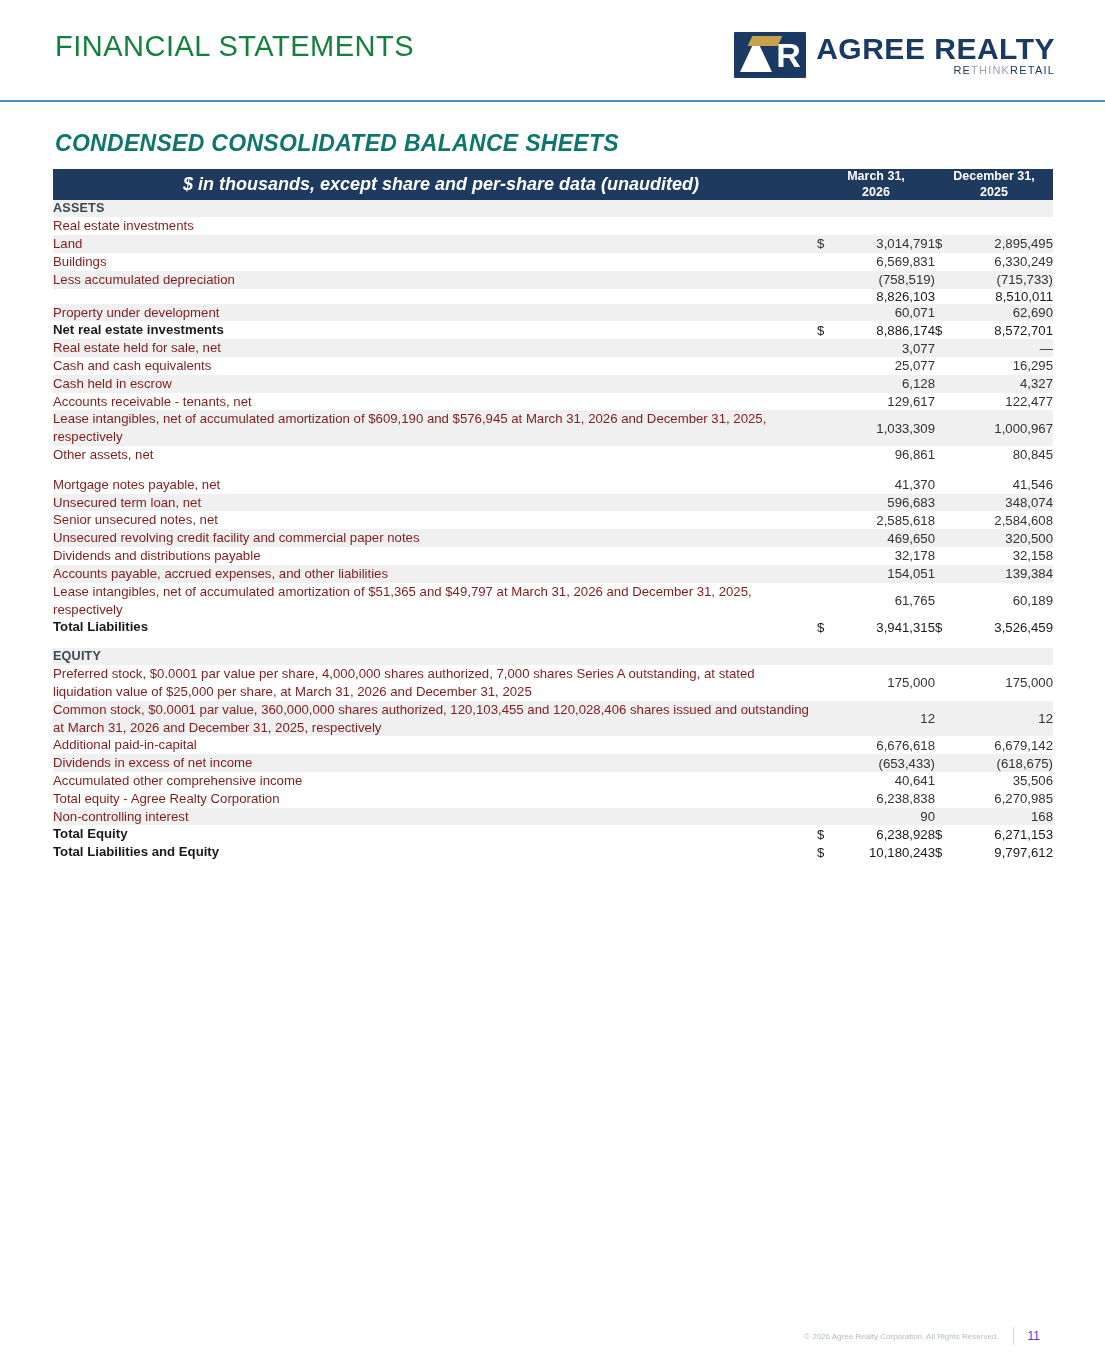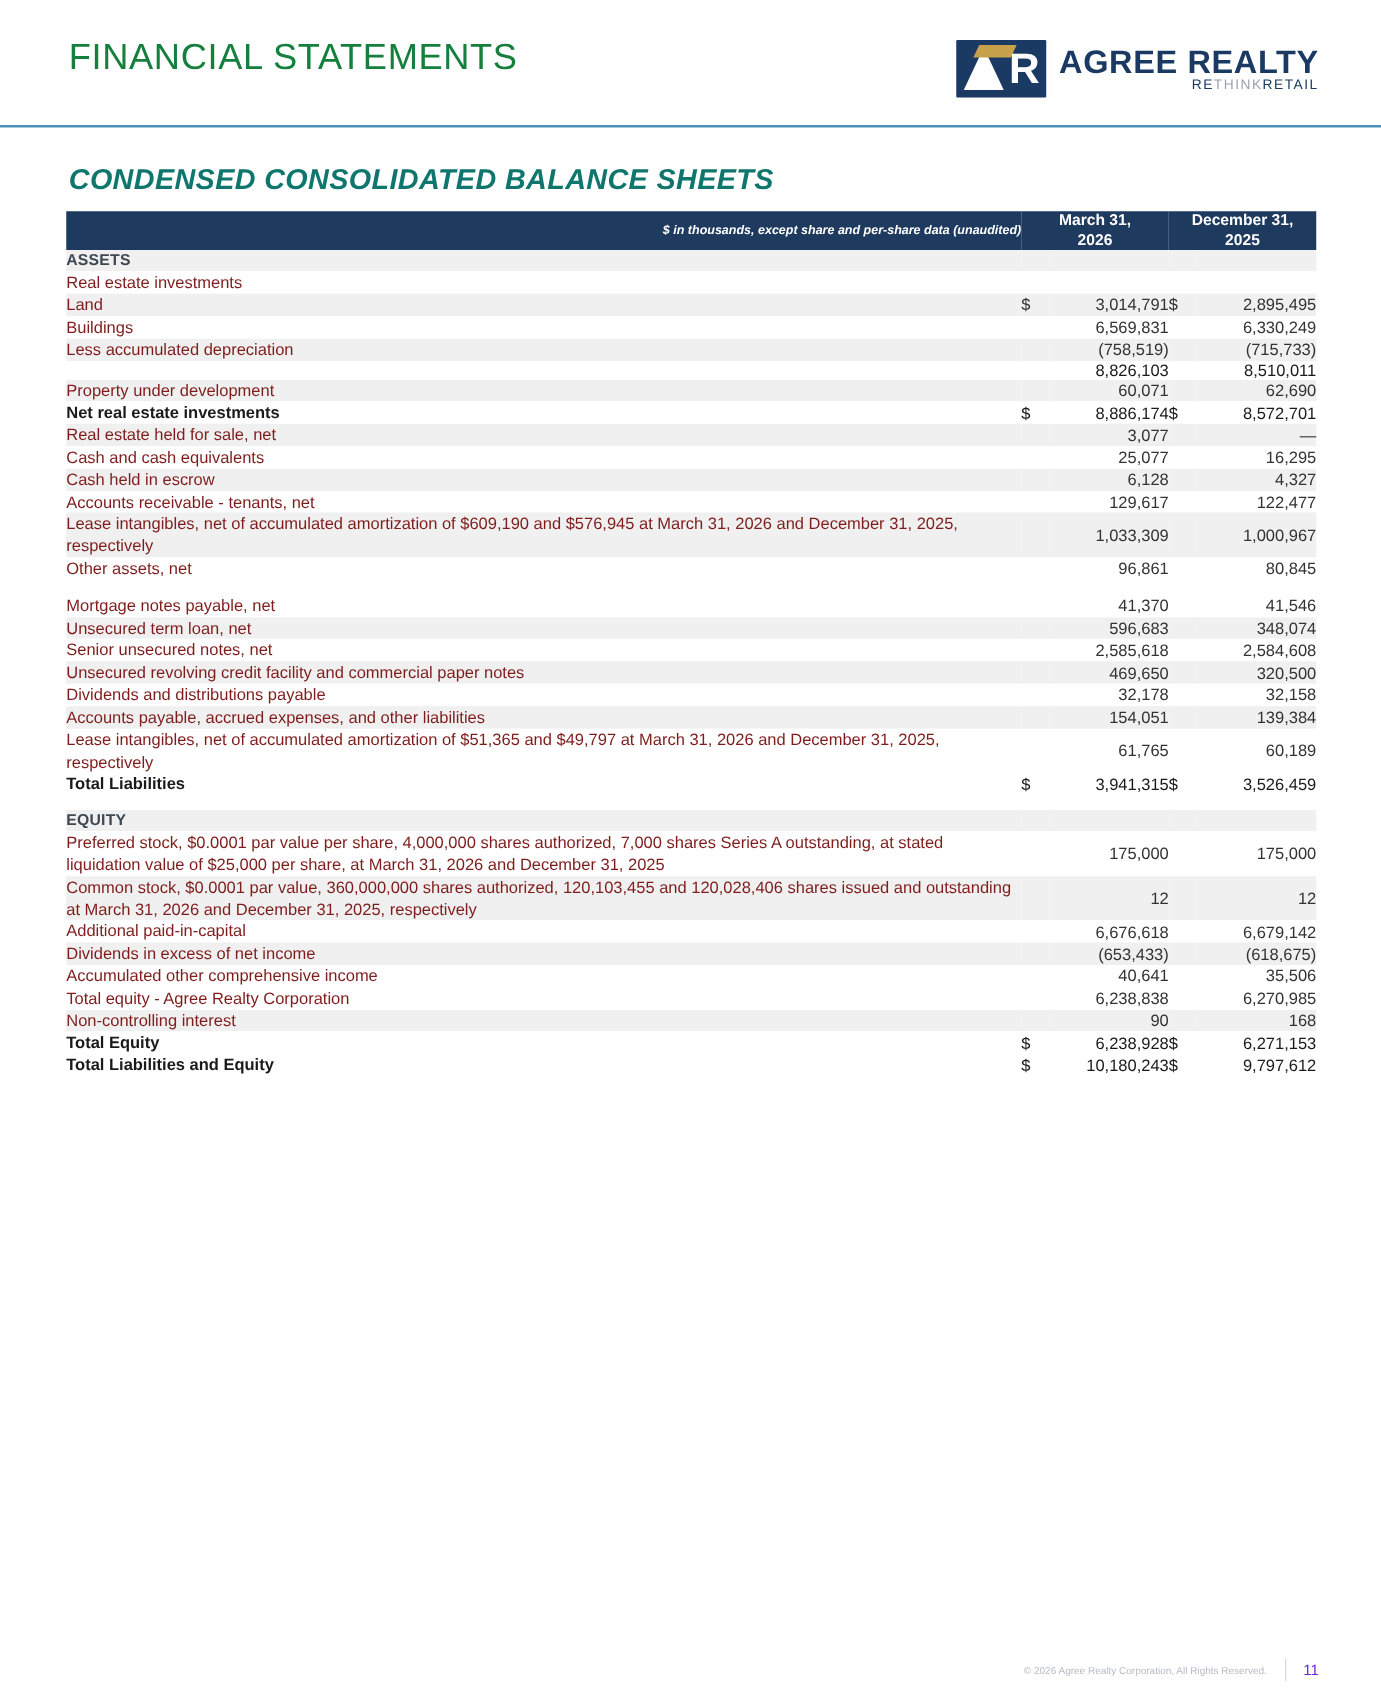--- a/index.html
+++ b/index.html
@@ -67,21 +67,21 @@
   }
   .logo-mark .swoosh {
     position:absolute;
     left: 16px; top: 4px;
     width: 30px; height: 10px;
     background: #c8a24a;
     transform: skewX(-25deg);
   }
   .logo-text { line-height:1.05; }
   .logo-text .l1 {
-    font-size: 26px; font-weight:700; color:#1b3a63; letter-spacing:0.5px;
+    font-size: 30px; font-weight:700; color:#1b3a63; letter-spacing:0.5px;
   }
   .logo-text .l2 {
     font-size: 11px; letter-spacing:1.2px; color:#1b3a63; text-align:right;
   }
   .logo-text .l2 .think { color:#9aa3ad; }
 
   
   .section-title {
     margin: 30px 0 12px 55px;
     font-size: 23px;
@@ -101,24 +101,24 @@
   table.fin th, table.fin td { padding: 0; }
   thead th {
     background: #1e3a5f;
     color:#ffffff;
     font-weight:700;
     font-size: 12.5px;
     vertical-align: middle;
     padding: 12px 10px;
   }
   thead th.lbl {
-    text-align:right;
+    text-align:center;
     font-style: italic;
     font-weight:700;
-    font-size: 10px;
+    font-size: 18px;
     padding-left: 12px;
   }
   thead th.col {
     text-align:center;
     width: 118px;
     line-height:1.25;
   }
   tbody tr td {
     padding: 5px 8px;
     vertical-align: middle;
@@ -132,21 +132,21 @@
   .bold td { font-weight: 400; color:#1a1a1a; }
   .bold td.label { font-weight:700; }
   .sect td { font-weight:700; color:#3d4852; font-size:12.6px; letter-spacing:0.2px; }
   tr.spacer td { height: 12px; padding:0; }
   .small-note { font-size: 13.2px; line-height:1.35; }
 
   
   .footer {
     position:absolute;
     bottom: 20px;
-    right: 50px;
+    right: 65px;
     display:flex;
     align-items:center;
     gap: 14px;
     font-size: 8px;
     color:#b4bcc4;
   }
   .footer .divider {
     width:1px; height: 18px; background:#d4d9dd;
   }
   .footer .pagenum { font-size: 12px; color:#6d28d9; }

